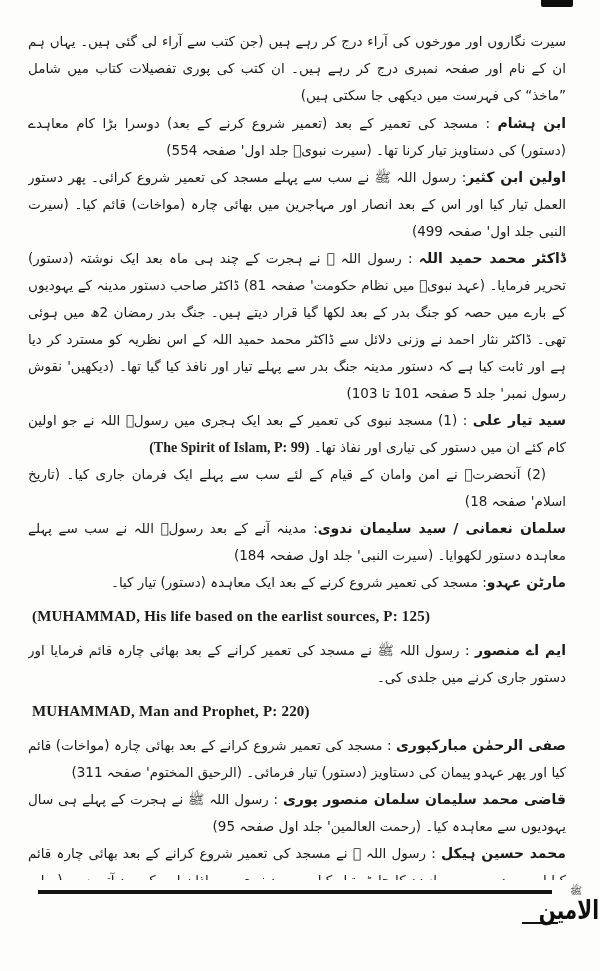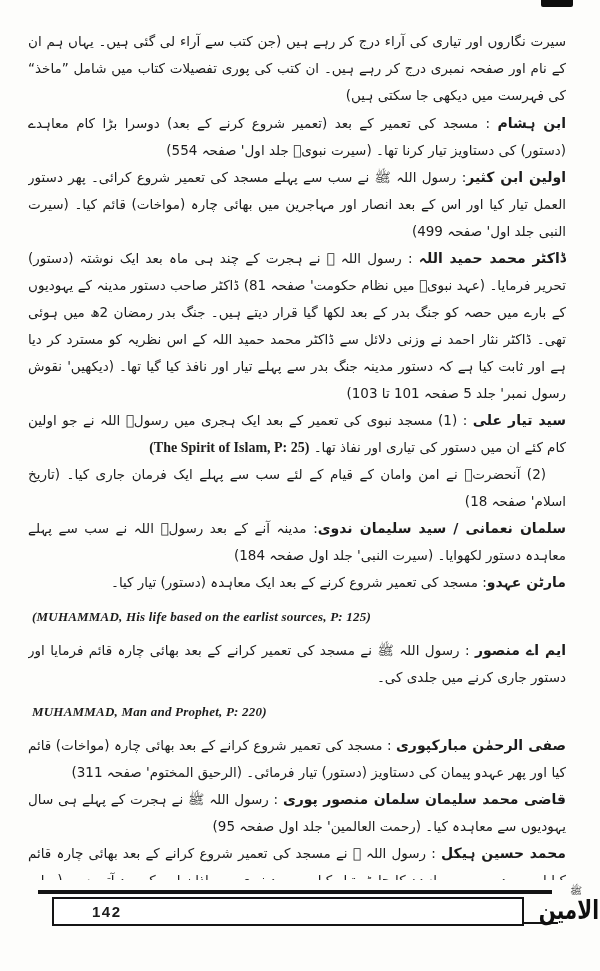--- a/index.html
+++ b/index.html
@@ -35,25 +35,24 @@
   .author{font-weight:bold;font-size:14px;}
   .sub{text-indent:20px;}
   .en-inline{
     direction:ltr;unicode-bidi:embed;
     font-family:"Liberation Serif",serif;
     font-weight:bold;font-size:14px;
   }
   .en_line{
     direction:ltr;text-align:left;
     font-family:"Liberation Serif",serif;
-    font-weight:bold;font-size:13px;
+    font-weight:bold;font-size:15px;
     line-height:21px;
     margin:10px 0 10px 4px;
     letter-spacing:.2px;
-    font-style:italic;
   }
   
   .footer{position:absolute;left:0;right:0;top:882px;height:70px;}
   .footer-rule{
     position:absolute;top:8px;left:38px;right:48px;
     border-top:4px solid #141414;
   }
   .page-box{
     position:absolute;top:15px;left:52px;width:468px;height:25px;
     border:2.5px solid #141414;background:#fff;
@@ -80,41 +79,38 @@
   }
 </style>
 </head>
 <body>
 
 <div class="page">
 
   <div class="corner-mark"></div>
 
   <div class="content">
-      <div class="block intro">سیرت نگاروں اور تیاری کی آراء درج کر رہے ہیں (جن کتب سے آراء لی گئی ہیں۔ یہاں ہم ان کے نام اور صفحہ نمبری درج کر رہے ہیں۔ ان کتب کی پوری تفصیلات کتاب میں شامل ”ماخذ“ کی فہرست میں دیکھی جا سکتی ہیں)</div>
+      <div class="block intro">سیرت نگاروں اور مورخوں کی آراء درج کر رہے ہیں (جن کتب سے آراء لی گئی ہیں۔ یہاں ہم ان کے نام اور صفحہ نمبری درج کر رہے ہیں۔ ان کتب کی پوری تفصیلات کتاب میں شامل ”ماخذ“ کی فہرست میں دیکھی جا سکتی ہیں)</div>
       <div class="block entry"><span class="author">ابن ہشام</span> : مسجد کی تعمیر کے بعد (تعمیر شروع کرنے کے بعد) دوسرا بڑا کام معاہدے (دستور) کی دستاویز تیار کرنا تھا۔ (سیرت نبویؐ جلد اول' صفحہ 554)</div>
       <div class="block entry"><span class="author">اولین ابن کثیر</span>: رسول اللہ ﷺ نے سب سے پہلے مسجد کی تعمیر شروع کرائی۔ پھر دستور العمل تیار کیا اور اس کے بعد انصار اور مہاجرین میں بھائی چارہ (مواخات) قائم کیا۔ (سیرت النبی جلد اول' صفحہ 499)</div>
       <div class="block entry"><span class="author">ڈاکٹر محمد حمید اللہ</span> : رسول اللہ ﷺ نے ہجرت کے چند ہی ماہ بعد ایک نوشتہ (دستور) تحریر فرمایا۔ (عہد نبویؐ میں نظام حکومت' صفحہ 81) ڈاکٹر صاحب دستور مدینہ کے یہودیوں کے بارے میں حصہ کو جنگ بدر کے بعد لکھا گیا قرار دیتے ہیں۔ جنگ بدر رمضان 2ھ میں ہوئی تھی۔ ڈاکٹر نثار احمد نے وزنی دلائل سے ڈاکٹر محمد حمید اللہ کے اس نظریہ کو مسترد کر دیا ہے اور ثابت کیا ہے کہ دستور مدینہ جنگ بدر سے پہلے تیار اور نافذ کیا گیا تھا۔ (دیکھیں' نقوش رسول نمبر' جلد 5 صفحہ 101 تا 103)</div>
-      <div class="block entry"><span class="author">سید تیار علی</span> : (1) مسجد نبوی کی تعمیر کے بعد ایک ہجری میں رسولؐ اللہ نے جو اولین کام کئے ان میں دستور کی تیاری اور نفاذ تھا۔ <span class="en-inline">(The Spirit of Islam, P: 25)</span></div>
+      <div class="block entry"><span class="author">سید تیار علی</span> : (1) مسجد نبوی کی تعمیر کے بعد ایک ہجری میں رسولؐ اللہ نے جو اولین کام کئے ان میں دستور کی تیاری اور نفاذ تھا۔ <span class="en-inline">(The Spirit of Islam, P: 99)</span></div>
       <div class="block sub">(2) آنحضرتؐ نے امن وامان کے قیام کے لئے سب سے پہلے ایک فرمان جاری کیا۔ (تاریخ اسلام' صفحہ 18)</div>
       <div class="block entry"><span class="author">سلمان نعمانی / سید سلیمان ندوی</span>: مدینہ آنے کے بعد رسولؐ اللہ نے سب سے پہلے معاہدہ دستور لکھوایا۔ (سیرت النبی' جلد اول صفحہ 184)</div>
       <div class="block entry"><span class="author">مارٹن عہدو</span>: مسجد کی تعمیر شروع کرنے کے بعد ایک معاہدہ (دستور) تیار کیا۔</div>
       <div class="block en_line">(MUHAMMAD, His life based on the earlist sources, P: 125)</div>
       <div class="block entry"><span class="author">ایم اے منصور</span> : رسول اللہ ﷺ نے مسجد کی تعمیر کرانے کے بعد بھائی چارہ قائم فرمایا اور دستور جاری کرنے میں جلدی کی۔</div>
       <div class="block en_line">MUHAMMAD, Man and Prophet, P: 220)</div>
       <div class="block entry"><span class="author">صفی الرحمٰن مبارکپوری</span> : مسجد کی تعمیر شروع کرانے کے بعد بھائی چارہ (مواخات) قائم کیا اور پھر عہدو پیمان کی دستاویز (دستور) تیار فرمائی۔ (الرحیق المختوم' صفحہ 311)</div>
       <div class="block entry"><span class="author">قاضی محمد سلیمان سلمان منصور پوری</span> : رسول اللہ ﷺ نے ہجرت کے پہلے ہی سال یہودیوں سے معاہدہ کیا۔ (رحمت العالمین' جلد اول صفحہ 95)</div>
       <div class="block entry"><span class="author">محمد حسین ہیکل</span> : رسول اللہ ﷺ نے مسجد کی تعمیر شروع کرانے کے بعد بھائی چارہ قائم کیا اور یہودیوں سے معاہدہ کا چارٹر تیار کیا۔ مسجد نبوی میں اذان اس کے بعد آتی ہے۔ (حیات محمدؐ صفحات 345 تا 355)</div>
     </div>
 
   <div class="footer">
     <div class="footer-rule"></div>
-    <div class="page-box">
-      <span class="page-num">142</span>
-    </div>
     <div class="connector"></div>
     <div class="logo">
       <span class="seal">ﷺ</span>
       <span class="name">الامین</span>
     </div>
   </div>
 
 </div>
 
 </body></html>

